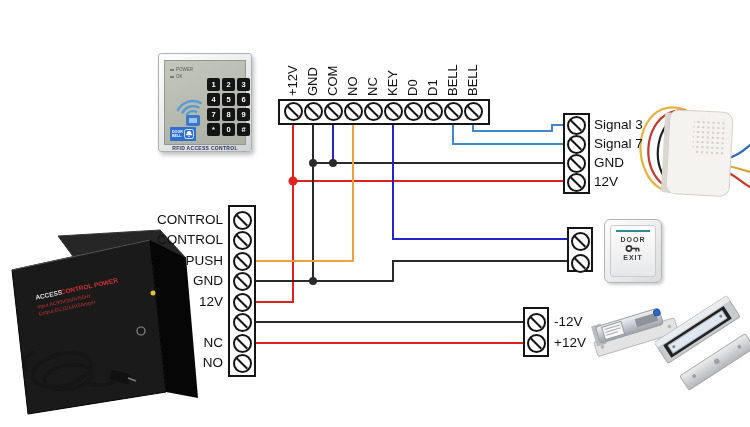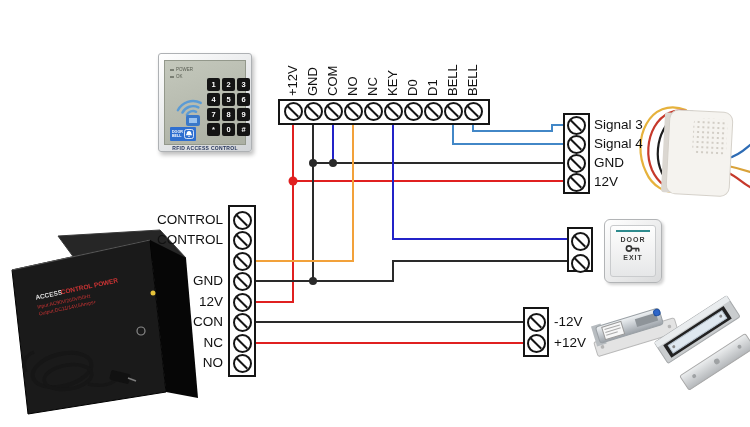--- a/index.html
+++ b/index.html
@@ -226,34 +226,34 @@
     <span class="screw" style="left:2.5px;top:23.5px"></span>
     <span class="screw" style="left:2.5px;top:44.5px"></span>
     <span class="screw" style="left:2.5px;top:64.5px"></span>
     <span class="screw" style="left:2.5px;top:85.5px"></span>
     <span class="screw" style="left:2.5px;top:105.5px"></span>
     <span class="screw" style="left:2.5px;top:126.5px"></span>
     <span class="screw" style="left:2.5px;top:146.5px"></span>
   </div>
   <span class="rlabel" style="top:212px">CONTROL</span>
   <span class="rlabel" style="top:232px">CONTROL</span>
+  <span class="rlabel" style="top:253px">PUSH</span>
   <span class="rlabel" style="top:273px">GND</span>
   <span class="rlabel" style="top:294px">12V</span>
-  <span class="rlabel" style="top:314px">CON</span>
   <span class="rlabel" style="top:335px">NC</span>
   <span class="rlabel" style="top:355px">NO</span>
 
   <div class="tblock" style="left:563px;top:113px;width:27px;height:81px;">
     <span class="screw" style="left:1.5px;top:0.5px"></span>
     <span class="screw" style="left:1.5px;top:19.5px"></span>
     <span class="screw" style="left:1.5px;top:38.5px"></span>
     <span class="screw" style="left:1.5px;top:57.5px"></span>
   </div>
   <span class="hlabel" style="left:594px;top:117px">Signal 3</span>
-  <span class="hlabel" style="left:594px;top:136px">Signal 4</span>
+  <span class="hlabel" style="left:594px;top:136px">Signal 7</span>
   <span class="hlabel" style="left:594px;top:155px">GND</span>
   <span class="hlabel" style="left:594px;top:174px">12V</span>
 
   <div class="tblock" style="left:567px;top:227px;width:26px;height:45px;">
     <span class="screw" style="left:1.5px;top:2.5px"></span>
     <span class="screw" style="left:1.5px;top:24.5px"></span>
   </div>
 
   <div id="exitbtn">
     <div class="inner">

